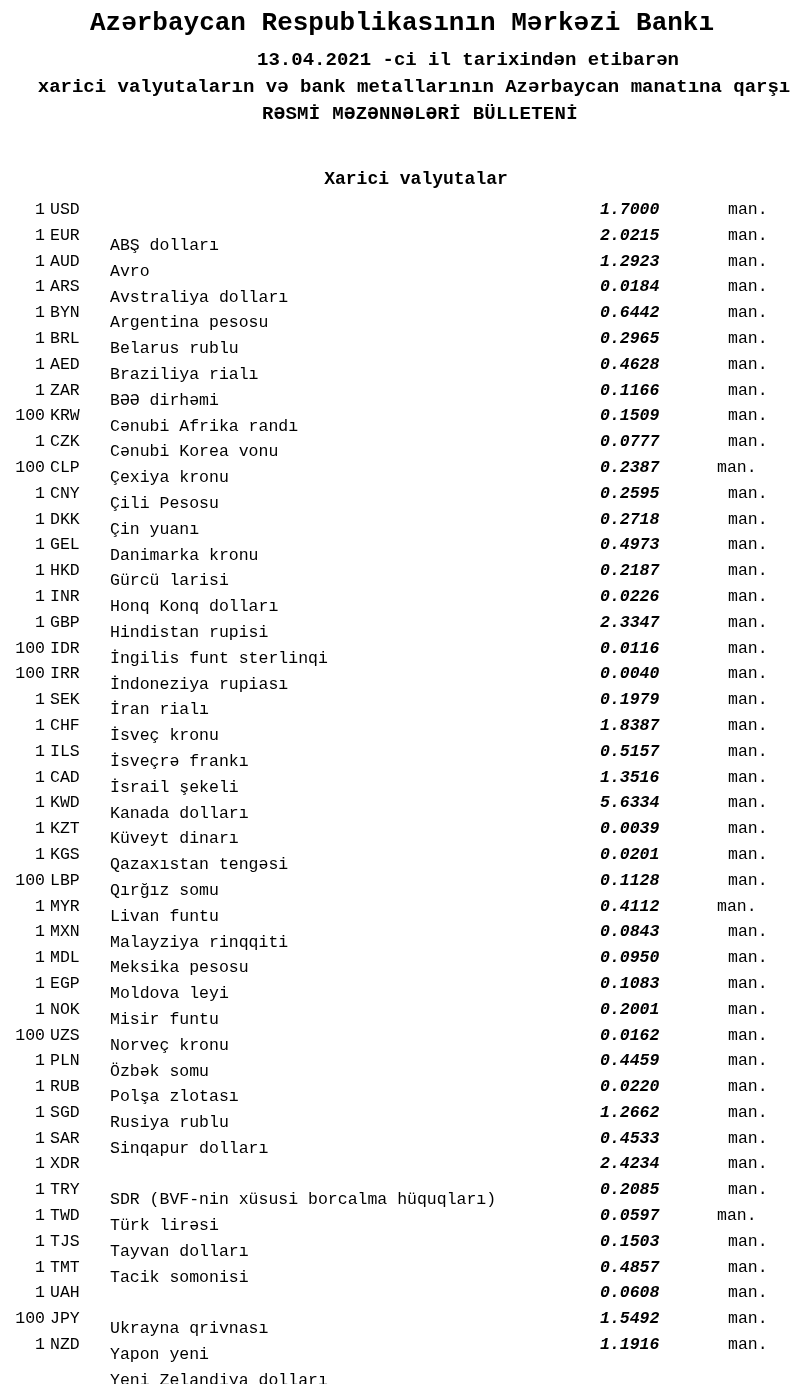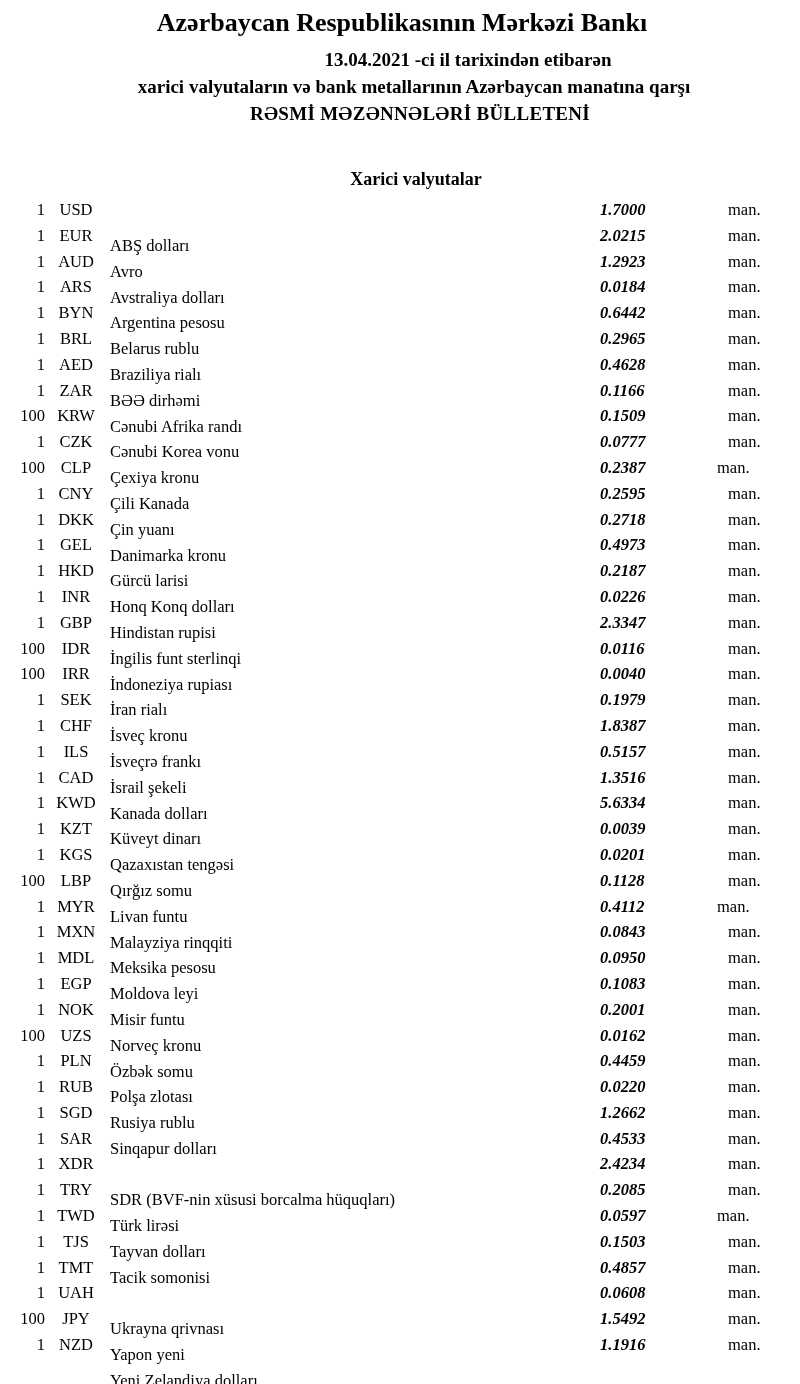--- a/index.html
+++ b/index.html
@@ -2,40 +2,40 @@
 <html><head>
 <meta charset="utf-8">
 <style>
   html, body { margin: 0; padding: 0; background: #ffffff; }
   .page {
     position: relative;
     width: 800px;
     height: 1384px;
     background: #ffffff;
     color: #000000;
-    font-family: Liberation Serif, serif;
+    font-family: Liberation Mono, monospace;
     overflow: hidden;
   }
   .hline {
     position: absolute;
     width: 800px;
     text-align: center;
     font-weight: bold;
     white-space: nowrap;
   }
   .title    { top: 8px;   left: 2px;  font-size: 26px; }
   .dateline { top: 49px;  left: 68px; font-size: 19px; }
   .scope    { top: 76px;  left: 14px; font-size: 19px; }
   .bulletin { top: 103px; left: 20px; font-size: 19px; letter-spacing: 0.3px; }
   .section-title { top: 169px; left: 16px; font-size: 18px; }
 
   .rates { position: absolute; top: 197px; left: 0; width: 800px; }
   .row { position: relative; height: 25.8px; line-height: 25.8px; font-size: 16.5px; }
   .qty   { position: absolute; left: 0;    width: 45px;  text-align: right; }
-  .code  { position: absolute; left: 50px; width: 52px;  text-align: center; }
+  .code  { position: absolute; left: 50px; width: 52px;  }
   .cname { position: absolute; left: 110px; white-space: nowrap; margin-top: 36px; }
   .rate  { position: absolute; left: 600px; width: 112px; 
            font-weight: bold; font-style: italic; }
   .unit  { position: absolute; left: 728px; }
   .row.tight .rate { width: 103px; }
   .row.tight .unit { left: 717px; }
 </style>
 </head>
 <body>
 
@@ -123,21 +123,21 @@
     <span class="qty">1</span>
     <span class="code">CZK</span>
     <span class="cname">Çexiya kronu</span>
     <span class="rate">0.0777</span>
     <span class="unit">man.</span>
   </div>
 
   <div class="row tight">
     <span class="qty">100</span>
     <span class="code">CLP</span>
-    <span class="cname">Çili Kanada</span>
+    <span class="cname">Çili Pesosu</span>
     <span class="rate">0.2387</span>
     <span class="unit">man.</span>
   </div>
 
   <div class="row">
     <span class="qty">1</span>
     <span class="code">CNY</span>
     <span class="cname">Çin yuanı</span>
     <span class="rate">0.2595</span>
     <span class="unit">man.</span>

